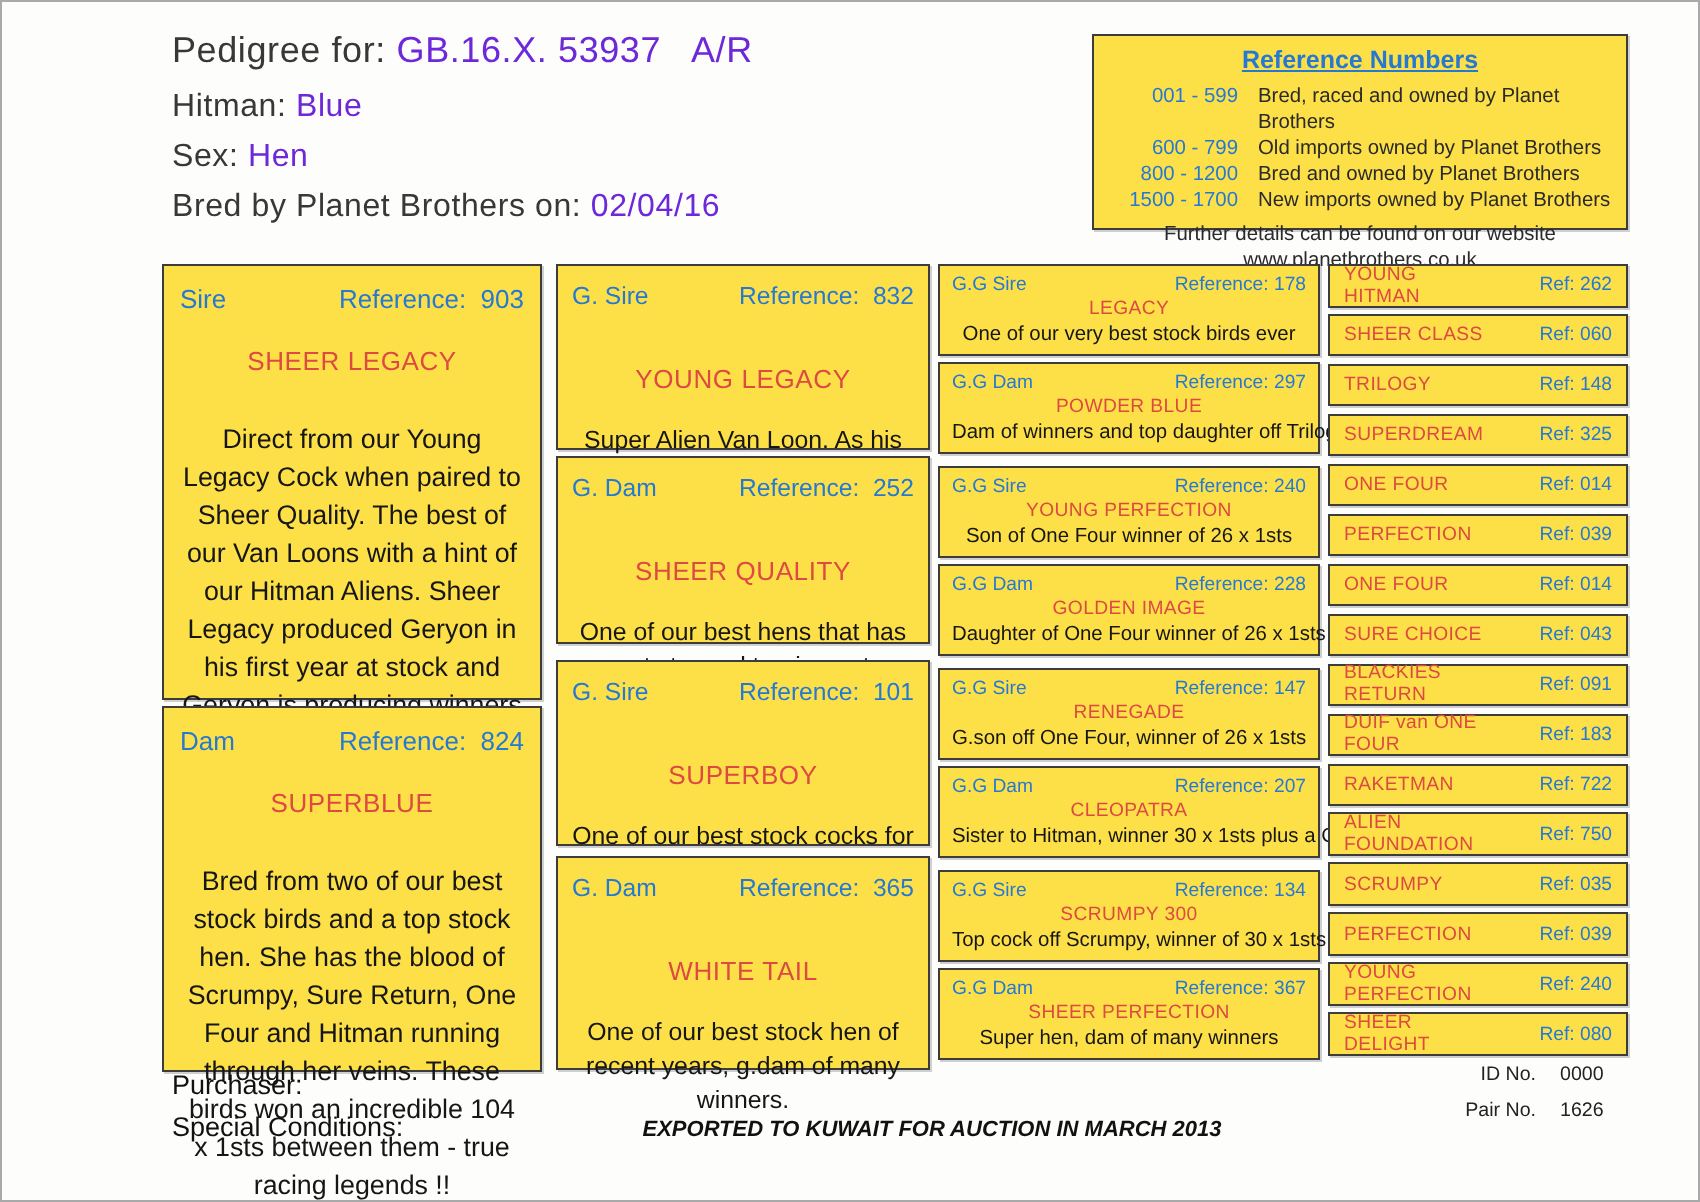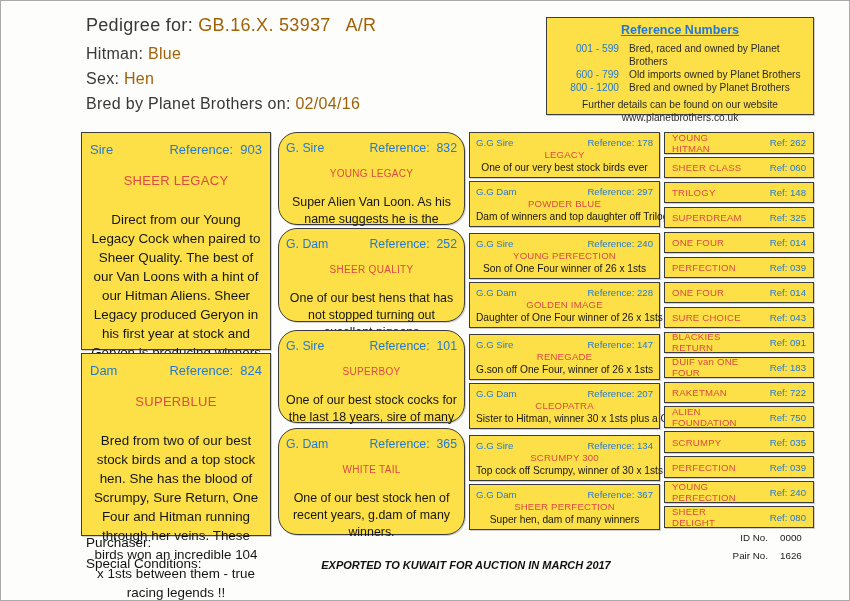--- a/index.html
+++ b/index.html
@@ -10,21 +10,21 @@
     box-shadow:2px 2px 0 #c9c9c9;
     font-family:"Liberation Sans","DejaVu Sans",sans-serif;
     color:#1d1d1d;overflow:hidden;
   }
   .blue{color:#2579d2;}
   .red{color:#dd4a42;}
   
   .header{position:absolute;left:85px;top:14px;width:440px;color:#383838;}
   .h-row{margin-bottom:7px;font-size:16px;letter-spacing:.3px;white-space:pre;}
   .h-row.first{font-size:18px;margin-bottom:9px;}
-  .h-row .val{color:#a16207;}
+  .h-row .val{color:#6d28d9;}
   
   .refbox{
     position:absolute;left:545px;top:16px;width:268px;height:98px;
     border:1.5px solid #3c3c3c;background:#fde047;padding:5px 6px 3px 6px;
     box-shadow:1px 1px 0 #cfcfcf;
   }
   .refbox-title{text-align:center;font-size:12.5px;font-weight:bold;text-decoration:underline;margin-bottom:5px;}
   .ref-row{display:flex;font-size:10.2px;line-height:1.28;}
   .ref-range{width:66px;text-align:right;flex:none;}
   .ref-desc{margin-left:10px;color:#2a2a2a;}
@@ -40,23 +40,23 @@
     width:100%;flex:none;
   }
   .pbox-head{display:flex;justify-content:space-between;align-items:baseline;}
   .pbox-head .rl{white-space:pre;}
   
   .g1{padding:9px 8px;}
   .g1 .pbox-head{font-size:13px;}
   .g1 .pname{text-align:center;font-size:13px;margin-top:16px;letter-spacing:.3px;}
   .g1 .pdesc{text-align:center;font-size:13.4px;line-height:1.42;margin-top:22px;color:#161616;}
   
-  .g2{padding:8px 7px;border-radius:19px;}
+  .g2{padding:8px 7px;}
   .g2 .pbox-head{font-size:12.3px;}
-  .g2 .pname{text-align:center;font-size:10px;margin-top:13px;letter-spacing:.3px;}
+  .g2 .pname{text-align:center;font-size:13px;margin-top:27px;letter-spacing:.3px;}
   .g2 .pdesc{text-align:center;font-size:12.4px;line-height:1.38;margin-top:15px;color:#161616;}
   
   .g3{height:46px;padding:4px 6px 3px 6px;}
   .g3 .pbox-head{font-size:9.6px;}
   .g3 .pname{text-align:center;font-size:9.6px;margin-top:1px;letter-spacing:.2px;}
   .g3 .pdesc{text-align:center;font-size:10.2px;margin-top:2px;color:#161616;white-space:nowrap;}
   
   .g4{height:21.5px;display:flex;justify-content:space-between;align-items:center;padding:0 7px;}
   .g4 .pname{font-size:9.6px;letter-spacing:.2px;}
   .g4 .pref{font-size:9.6px;white-space:pre;padding-left:22px;}
@@ -94,20 +94,24 @@
         <span class="ref-desc">Bred, raced and owned by Planet Brothers</span>
       </div>
     <div class="ref-row">
         <span class="ref-range blue">600 - 799</span>
         <span class="ref-desc">Old imports owned by Planet Brothers</span>
       </div>
     <div class="ref-row">
         <span class="ref-range blue">800 - 1200</span>
         <span class="ref-desc">Bred and owned by Planet Brothers</span>
       </div>
+    <div class="ref-row">
+        <span class="ref-range blue">1500 - 1700</span>
+        <span class="ref-desc">New imports owned by Planet Brothers</span>
+      </div>
     <div class="ref-foot"><span>Further details can be found on our website</span><br><span>www.planetbrothers.co.uk</span></div>
   </div>
 
   <div class="col col1">
     <div class="pbox g1" style="height:218px;">
       <div class="pbox-head blue">
           <span>Sire</span>
           <span class="rl"><span>Reference:</span>  <span>903</span></span>
         </div>
       <div class="pname red">SHEER LEGACY</div>
@@ -287,21 +291,21 @@
         <span class="pref blue"><span>Ref:</span> <span>240</span></span>
       </div>
     <div class="pbox g4">
         <span class="pname red">SHEER DELIGHT</span>
         <span class="pref blue"><span>Ref:</span> <span>080</span></span>
       </div>
   </div>
 
   <div class="foot-label purchaser">Purchaser:</div>
   <div class="foot-label special">Special Conditions:</div>
-  <div class="exported">EXPORTED TO KUWAIT FOR AUCTION IN MARCH 2017</div>
+  <div class="exported">EXPORTED TO KUWAIT FOR AUCTION IN MARCH 2013</div>
   <div class="idblock">
     <div class="idrow">
         <span class="lbl">ID No.</span>
         <span class="val">0000</span>
       </div>
     <div class="idrow">
         <span class="lbl">Pair No.</span>
         <span class="val">1626</span>
       </div>
   </div>

